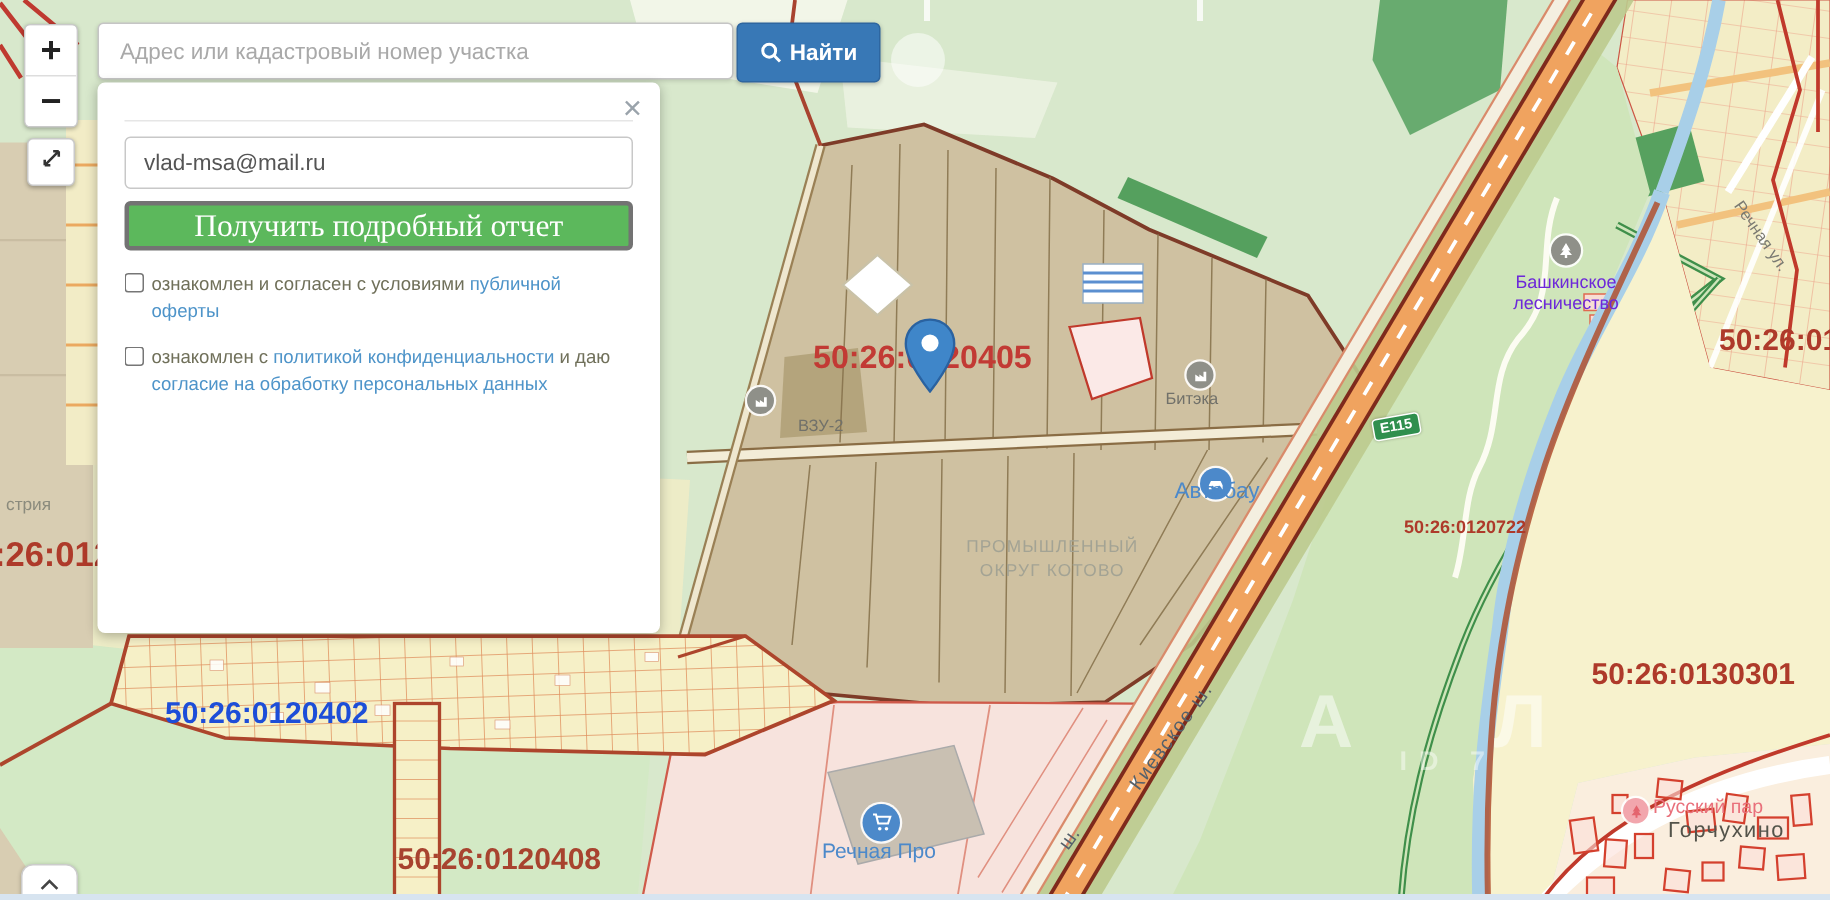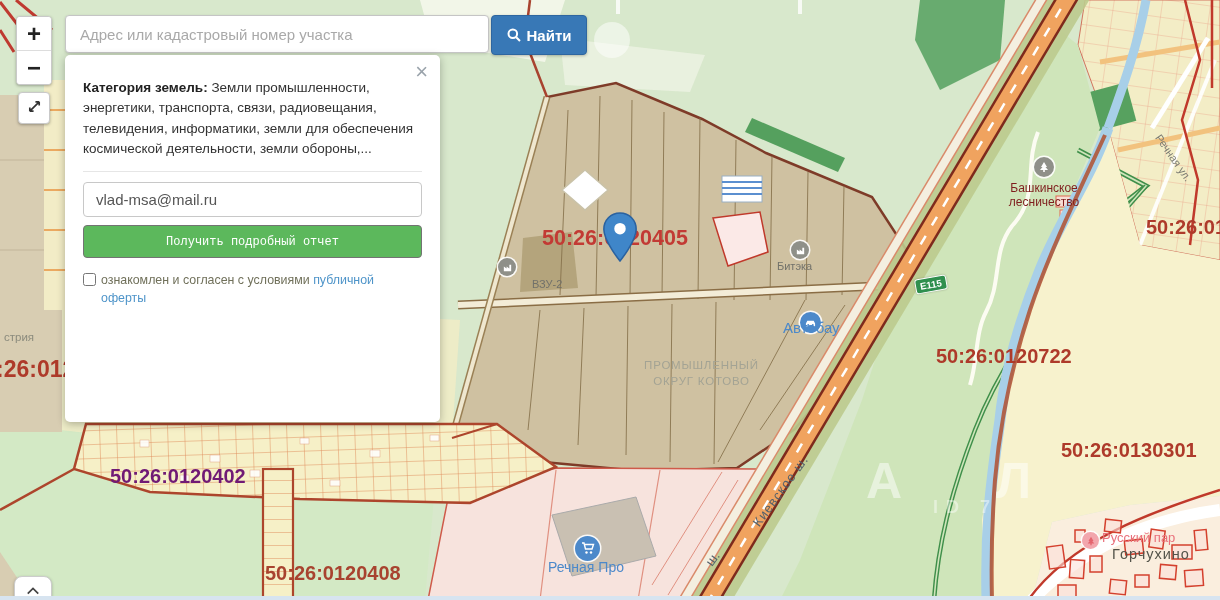--- a/index.html
+++ b/index.html
@@ -33,22 +33,22 @@
         border-radius:5px;box-shadow:0 2px 8px rgba(0,0,0,.28);box-sizing:border-box;
         padding:13px 18px;font-size:13.5px;color:#333;overflow:hidden;}
   .panel b{color:#222;}
   .panel .row{margin-top:10px;line-height:1.45;}
   .panel .cat{line-height:1.5;}
   .panel a{color:#4e94c9;text-decoration:underline;cursor:pointer;}
   .close-x{position:absolute;right:12px;top:6px;font-size:22px;color:#9aa3ab;cursor:pointer;line-height:1;}
   .divider{border:none;border-top:1px solid #e6e6e6;margin:12px 0 10px 0;}
   .email-input{width:100%;height:35px;box-sizing:border-box;border:1px solid #c8c8c8;border-radius:4px;
         padding:0 12px;font-size:15px;color:#555;font-family:"Liberation Sans",sans-serif;}
-  .report-btn{width:100%;height:33px;margin-top:8px;background:#5cb85c;border:1px solid #737373;
-        border-radius:4px;color:#fff;font-size:12px;cursor:pointer;font-family:Liberation Mono, monospace;}
+  .report-btn{width:100%;height:33px;margin-top:8px;background:#5cb85c;border:3px solid #737373;
+        border-radius:4px;color:#fff;font-size:21px;cursor:pointer;font-family:Liberation Serif, serif;}
   .cbs{margin-top:8px;font-size:12.4px;color:#70705a;line-height:1.42;}
   .cb-row{position:relative;padding-left:18px;display:block;margin-top:14px;}
   .cb-row input{position:absolute;left:0;top:1px;margin:0;width:13px;height:13px;}
   
   .poi{position:absolute;border-radius:50%;display:flex;align-items:center;justify-content:center;
        box-shadow:0 0 0 1.5px rgba(255,255,255,.9);}
   .badge{position:absolute;left:915px;top:277px;background:#2f8f4e;border:1.5px solid #fff;
          border-radius:3px;color:#fff;font-size:9.5px;font-weight:700;padding:1px 4px;
          transform:rotate(-10deg);box-shadow:0 0 2px rgba(0,0,0,.3);}
   .wm{position:absolute;color:rgba(255,255,255,.5);font-weight:700;pointer-events:none;}
@@ -216,38 +216,38 @@
       <rect x="1135" y="575" width="14" height="12"></rect>
       <rect x="1110" y="580" width="16" height="14" transform="rotate(6 1118 587)"></rect>
       <rect x="1075" y="530" width="10" height="12"></rect>
     </g>
   </g>
 
   <path d="M618,0 V14 M800,0 V14" stroke="#ffffff" stroke-width="4" opacity="0.8"></path>
 </svg>
 
 <div class="lbl red-lbl" style="left:542px;top:227px;font-size:21.5px;color:#c23a34;">50:26:0120405</div>
-<div class="lbl red-lbl" style="left:936px;top:345px;font-size:20px;">50:26:0120722</div>
+<div class="lbl red-lbl" style="left:936px;top:345px;font-size:12px;">50:26:0120722</div>
 <div class="lbl red-lbl" style="left:1061px;top:439px;font-size:20px;">50:26:0130301</div>
-<div class="lbl red-lbl" style="left:110px;top:465px;font-size:20px;color:#701a75;">50:26:0120402</div>
+<div class="lbl red-lbl" style="left:110px;top:465px;font-size:20px;color:#1d4ed8;">50:26:0120402</div>
 <div class="lbl red-lbl" style="left:265px;top:562px;font-size:20px;color:#a8432f;">50:26:0120408</div>
 <div class="lbl red-lbl" style="left:-4px;top:357px;font-size:23px;">:26:012</div>
 <div class="lbl red-lbl" style="left:1146px;top:216px;font-size:20px;">50:26:01</div>
 
 <div class="lbl" style="left:619px;top:358px;width:165px;text-align:center;font-size:11.5px;color:#a3a394;letter-spacing:0.8px;white-space:normal;line-height:1.35;">
   <span style="display:block;">ПРОМЫШЛЕННЫЙ</span>
   <span style="display:block;">ОКРУГ КОТОВО</span>
 </div>
 
 <div class="poi" style="left:1034px;top:157px;width:20px;height:20px;background:#8f9089;">
   <svg width="12" height="12" viewBox="0 0 12 12">
       <path d="M6 1 L9 6 H7.5 L10 9 H6.8 V11 H5.2 V9 H2 L4.5 6 H3 Z" fill="#fff"></path>
     </svg>
 </div>
-<div class="lbl" style="left:998px;top:182px;width:92px;text-align:center;font-size:12px;color:#7f1d1d;white-space:normal;line-height:1.15;">
+<div class="lbl" style="left:998px;top:182px;width:92px;text-align:center;font-size:12px;color:#6d28d9;white-space:normal;line-height:1.15;">
   <span style="display:block;">Башкинское</span>
   <span style="display:block;">лесничество</span>
 </div>
 
 <div class="lbl" style="left:1112px;top:547px;font-size:14.5px;color:#53534a;letter-spacing:1px;">Горчухино</div>
 <div class="lbl" style="left:1163px;top:132px;font-size:11px;color:#7a7a72;transform:rotate(55deg);transform-origin:0 0;">Речная ул.</div>
 <div class="lbl gray-lbl" style="left:4px;top:331px;font-size:11.5px;">стрия</div>
 
 <div class="poi" style="left:498px;top:258px;width:18px;height:18px;background:#8f9089;">
   <svg width="11" height="11" viewBox="0 0 12 12">
@@ -329,37 +329,40 @@
         <path d="M9.2 9.2 L13 13" stroke="#fff" stroke-width="2"></path>
       </svg>
   </span>
   <span>Найти</span>
 </div>
 
 <div class="panel">
   <span class="close-x">×</span>
 
 
-  <div class="row cat">
-    <b>Категория земель:</b>
-    <span>Земли промышленности, энергетики, транспорта, связи, радиовещания, телевидения, информатики, земли для обеспечения космической деятельности, земли обороны,...</span>
-  </div>
 
 
 
   <hr class="divider">
 
   <input class="email-input" type="text" value="vlad-msa@mail.ru" style="">
 
   <button class="report-btn">Получить подробный отчет</button>
 
   <div class="cbs">
     <label class="cb-row">
       <input type="checkbox" style="">
       <span>ознакомлен и согласен с условиями</span>
       <a style="text-decoration:none;">публичной оферты</a>
     </label>
+    <label class="cb-row">
+      <input type="checkbox" style="">
+      <span>ознакомлен с</span>
+      <a style="text-decoration:none;">политикой конфиденциальности</a>
+      <span>и даю</span>
+      <a style="text-decoration:none;">согласие на обработку персональных данных</a>
+    </label>
   </div>
 
   
 </div>
 
 <div class="bottom-strip"></div>
 
 </body></html>

